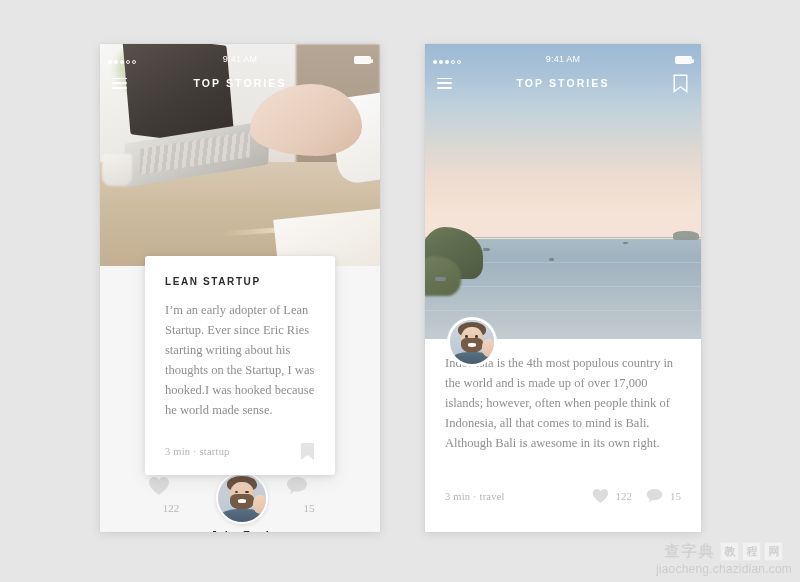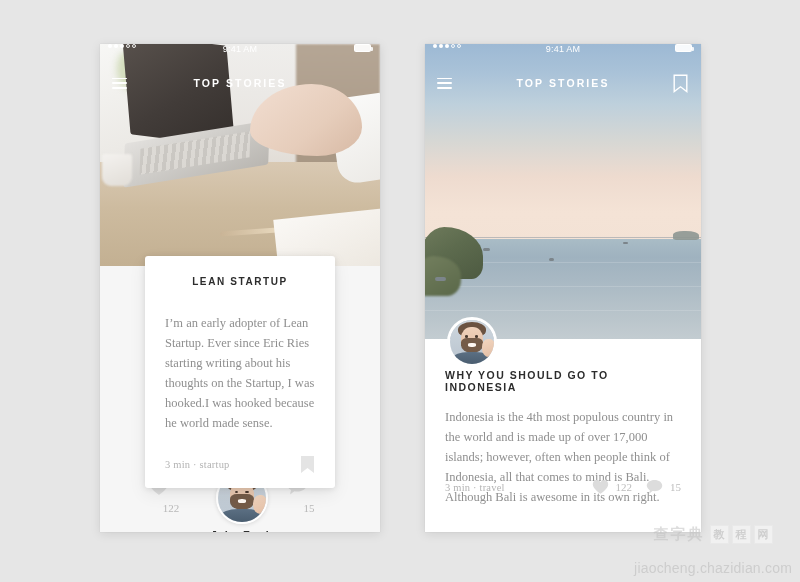--- a/index.html
+++ b/index.html
@@ -25,21 +25,21 @@
   #phone-one   { left: 100px; top: 44px; width: 280px; height: 488px; }
   #phone-two   { left: 425px; top: 44px; width: 276px; height: 488px; }
 
   
   .statusbar {
     position: absolute;
     top: 0; left: 0; right: 0;
     height: 20px;
     z-index: 40;
     display: flex;
-    align-items: flex-start;
+    align-items: flex-end;
     color: #ffffff;
     font-size: 9px;
     letter-spacing: 0.2px;
   }
   .sb-dots { display:flex; align-items:center; gap:2px; margin-left:8px; }
   .sb-dot { width:4px; height:4px; border-radius:50%; background:#ffffff; }
   .sb-dot.hollow { background:transparent; border:1px solid rgba(255,255,255,0.9); width:2px; height:2px; }
   .sb-time { position:absolute; left:0; right:0; text-align:center; font-size:9px; }
   .sb-batt {
     margin-left:auto; margin-right:9px;
@@ -214,21 +214,21 @@
     left:45px; top:212px; width:190px;
     background:#ffffff;
     border-radius:3px;
     box-shadow:0 1px 6px rgba(0,0,0,0.10), 0 6px 18px rgba(0,0,0,0.07);
     padding:20px 20px 14px 20px;
     box-sizing:border-box;
     z-index:20;
   }
   .card-title {
     font-size:10px; letter-spacing:1.6px; font-weight:700;
-    color:#2c2c2c; margin:0 0 26px 0;text-align:center;
+    color:#2c2c2c; margin:0 0 13px 0;
   }
   .card-body {
     font-family:"Liberation Serif", serif;
     font-size:12.5px; line-height:20px; color:#8f8f8f;
     margin:0;
   }
   .card-foot {
     margin-top:22px;
     display:flex; align-items:center; justify-content:space-between;
   }
@@ -305,21 +305,21 @@
   .art-title {
     margin:30px 20px 0 20px;
     font-size:10.5px; font-weight:700; letter-spacing:1.5px; color:#2c2c2c;
   }
   .art-body {
     margin:14px 20px 0 20px;
     font-family:"Liberation Serif", serif;
     font-size:12.5px; line-height:20px; color:#8f8f8f;
   }
   .art-foot {
-    position:absolute; left:20px; right:20px; bottom:37px;
+    position:absolute; left:20px; right:20px; bottom:28px;
     display:flex; align-items:center;
   }
   .art-stats { margin-left:auto; display:flex; align-items:center; gap:14px; }
   .art-stat { display:flex; align-items:center; gap:7px; }
   .art-stat .n {
     font-family:"Liberation Serif", serif;
     font-size:11px; color:#bdbdbd;
   }
   .avatar-sm {
     position:absolute; left:22px; top:273px;
@@ -334,21 +334,21 @@
     display:flex; flex-direction:column; align-items:center;
     opacity:0.55; user-select:none;
   }
   .wm-row { display:flex; align-items:center; gap:5px; }
   .wm-cn { font-size:15px; color:#c2c2c2; letter-spacing:2px; font-weight:700; }
   .wm-box { display:flex; gap:3px; }
   .wm-box span {
     background:#fbfbfb; color:#bdbdbd; font-size:11px; font-weight:700;
     padding:1px 3px; border:1px solid #ededed; border-radius:1px;
   }
-  .wm-url { font-size:14px; color:#b9b9b9; letter-spacing:0.2px; margin-top:16px; }
+  .wm-url { font-size:12px; color:#b9b9b9; letter-spacing:0.2px; margin-top:1px; }
 
   svg { display:block; }
 </style>
 </head>
 <body>
 
 <div class="phone" id="phone-one">
 
   <div class="hero" id="hero-desk">
     <div class="desk-wall"></div>
@@ -482,21 +482,20 @@
       <div class="face-eye l"></div>
       <div class="face-eye r"></div>
       <div class="face-beard"></div>
       <div class="face-mouth"></div>
       <div class="face-shirt"></div>
       <div class="face-hand"></div>
     </div>
   </div>
 
   <div class="article">
-    <div class="art-title">WHY YOU SHOULD GO TO INDONESIA</div>
     <div class="art-body">Indonesia is the 4th most populous country in the world and is made up of over 17,000 islands; however, often when people think of Indonesia, all that comes to mind is Bali. Although Bali is awesome in its own right.</div>
 
     <div class="art-foot">
       <div class="meta">3 min · travel</div>
       <div class="art-stats">
         <div class="art-stat">
           <svg width="17" height="16" viewBox="0 0 22 20">
             <path d="M11 19 C 11 19, 1 12.5, 1 6.6 C 1 3.2, 3.4 1, 6.2 1 C 8.2 1, 10 2.1, 11 3.9 C 12 2.1, 13.8 1, 15.8 1 C 18.6 1, 21 3.2, 21 6.6 C 21 12.5, 11 19, 11 19 Z" fill="#dcdcdc"></path>
           </svg>
           <span class="n">122</span>

